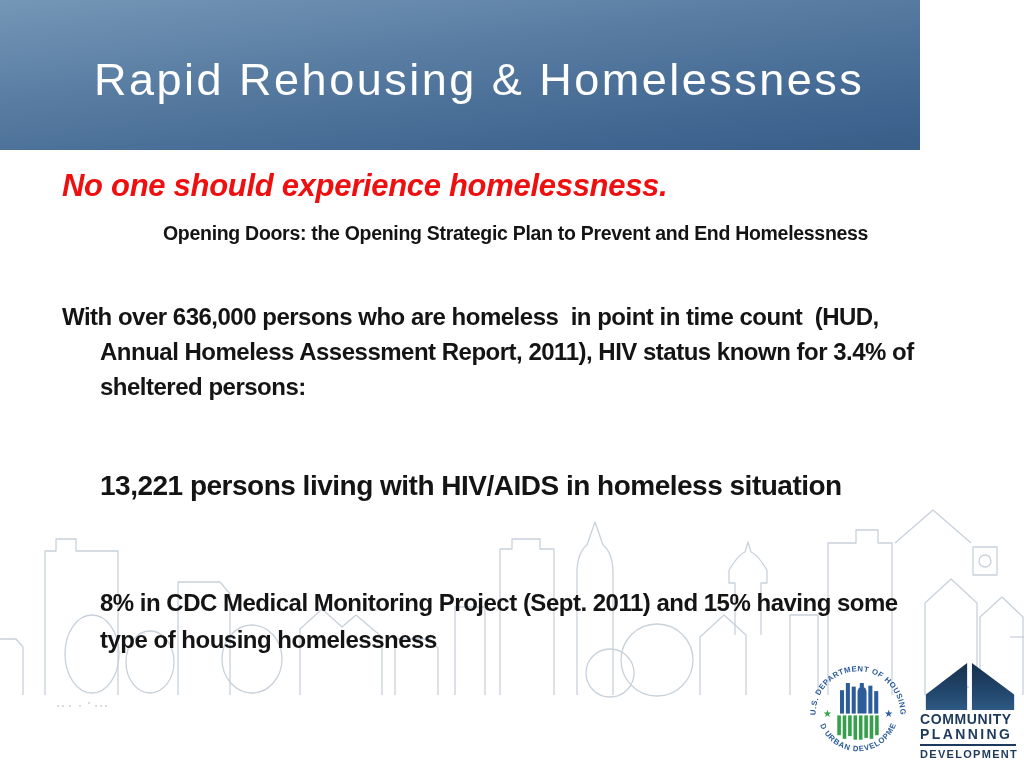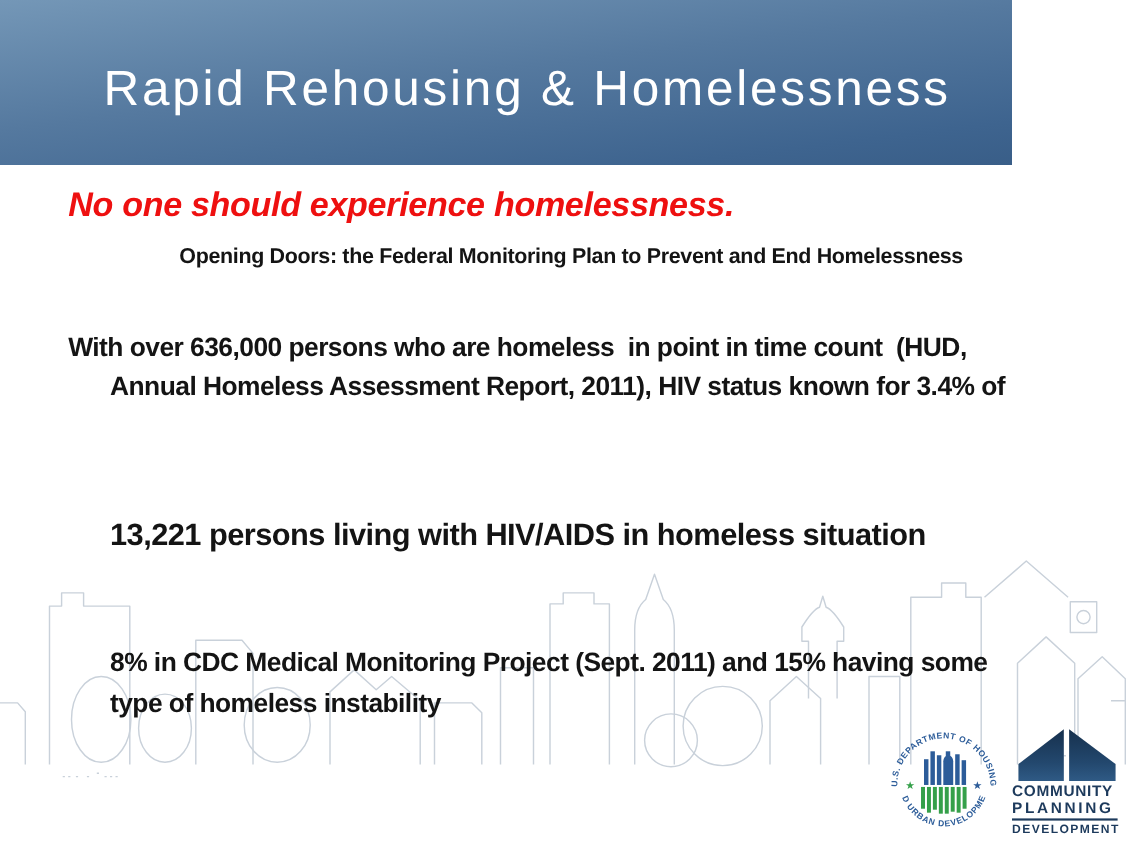--- a/index.html
+++ b/index.html
@@ -130,33 +130,34 @@
       <path d="M980,208 V130 l22,-20 l21,20 V208"></path>
       <path d="M948,198 h6 m4,0 h5 m4,2 h20" stroke-dasharray="2 3"></path>
       <path d="M1010,150 h14"></path>
     </svg>
   </div>
 
   <div class="content">
 
     <div class="tagline">No one should experience homelessness.</div>
 
-    <div class="tagline-source">Opening Doors: the Federal Monitoring Plan to Prevent and End Homelessness</div>
+    <div class="tagline-source">Opening Doors: the Opening Strategic Plan to Prevent and End Homelessness</div>
 
     <div class="para para1">
       <div class="line">With over 636,000 persons who are homeless  in point in time count  (HUD,</div>
       <div class="line indent">Annual Homeless Assessment Report, 2011), HIV status known for 3.4% of</div>
+      <div class="line indent">sheltered persons:</div>
     </div>
 
     <div class="stat-line">13,221 persons living with HIV/AIDS in homeless situation</div>
 
 
     <div class="para para3">
       <div class="line">8% in CDC Medical Monitoring Project (Sept. 2011) and 15% having some</div>
-      <div class="line">type of homeless instability</div>
+      <div class="line">type of housing homelessness</div>
     </div>
 
   </div>
 
   <div class="logos hud-seal">
     <svg viewBox="0 0 120 120">
       <defs>
         <path id="arcTop" d="M 13,64 A 47,47 0 0 1 107,64"></path>
         <path id="arcBottom" d="M 17,74 A 45,45 0 0 0 103,74"></path>
       </defs>

